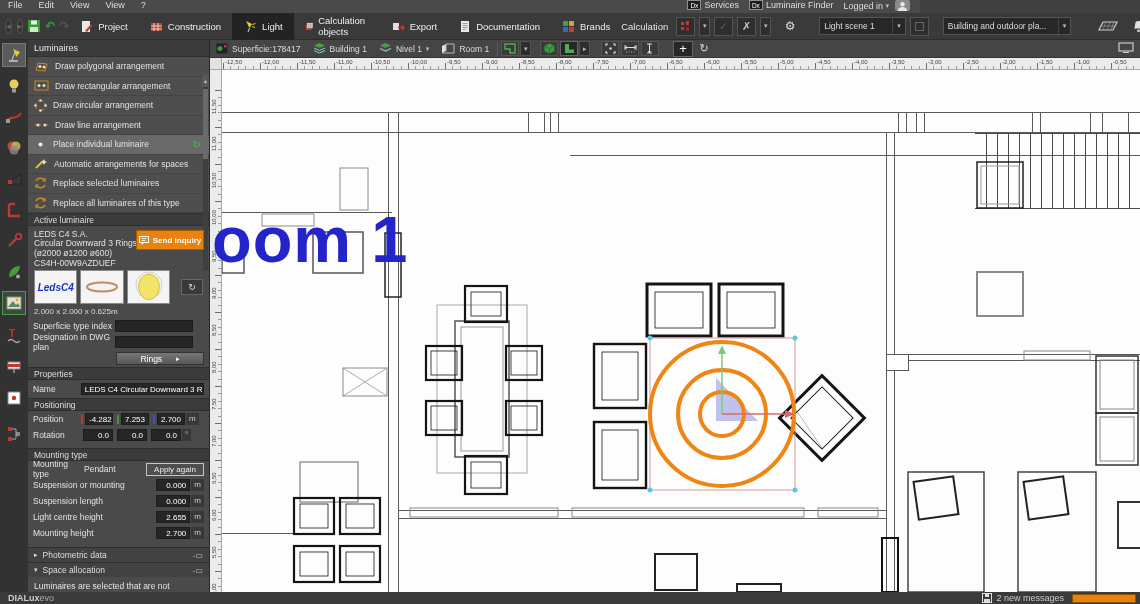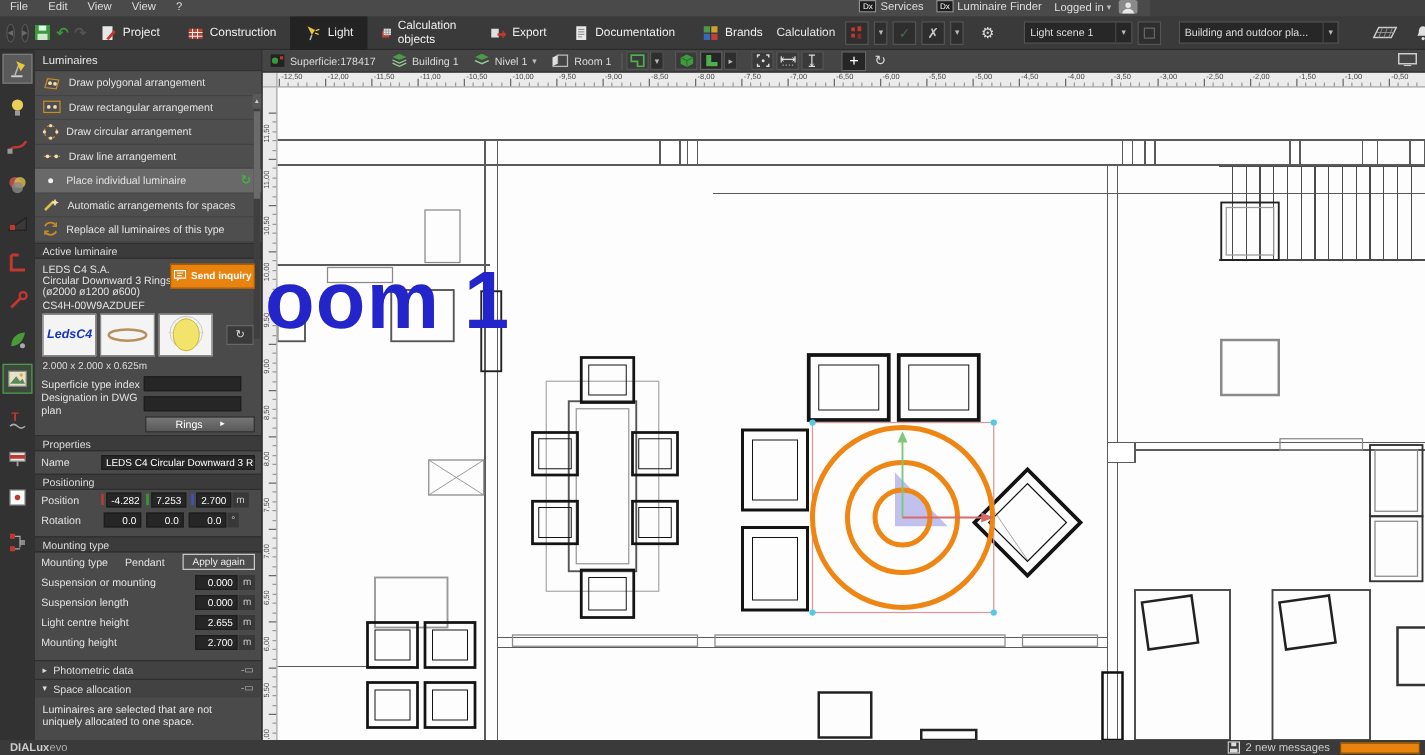--- a/index.html
+++ b/index.html
@@ -65,21 +65,21 @@
   .frow .lab{width:82px}
   .inp{background:#262626;border:1px solid #1d1d1d;color:#fff;height:12px;line-height:11px;padding:0 3px;font-size:8px}
   .num{text-align:right}
   .unit{background:#383838;color:#ccc;height:12px;line-height:12px;padding:0 3px;font-size:8px;margin-left:1px}
   .selbtn{margin:2px 5px 2px auto;width:88px;height:13px;background:linear-gradient(#777,#585858);border:1px solid #333;
           color:#fff;font-size:8.5px;display:flex;align-items:center;justify-content:center;gap:14px}
   .cbar{width:2px;height:9px;display:inline-block;margin:0 2px 0 4px}
   .mrow{display:flex;align-items:center;height:16px;padding:0 5px}
   .mrow .lab{flex:1}
   .applybtn{width:58px;height:13px;border:1px solid #c6c6c6;background:#4e4e4e;color:#eee;font-size:8px;
-            display:flex;align-items:center;justify-content:center;margin-left:4px}
+            display:flex;align-items:center;justify-content:center;margin-left:20px}
   .colrow{display:flex;align-items:center;height:15px;background:#424242;border-top:1px solid #2e2e2e;padding:0 6px;color:#ddd}
   .colrow .pin{margin-left:auto;color:#bbb;font-size:8px}
   .warn{padding:4px 6px;font-size:8.5px;line-height:10px;color:#e6e6e6}
   
   .canvas{position:absolute;left:210px;top:58px;width:930px;height:534px;background:#fdfdfd;overflow:hidden;z-index:10}
   .hr{position:absolute;left:12px;top:0;width:918px;height:12px;background:#ebebeb;border-bottom:1px solid #a8a8a8;z-index:12}
   .vr{position:absolute;left:0;top:12px;width:12px;height:522px;background:#ebebeb;border-right:1px solid #a8a8a8;z-index:12}
   .corner{position:absolute;left:0;top:0;width:12px;height:12px;background:#e2e2e2;border-right:1px solid #a8a8a8;border-bottom:1px solid #a8a8a8;z-index:13}
   .hr .tick{position:absolute;bottom:0;width:1px;height:3px;background:#9a9a9a}
   .hr .tick.major{height:6px;background:#6a6a6a}
@@ -478,20 +478,29 @@
           </svg>
         <span class="tlabel">Place individual luminaire</span>
         <span class="refresh">↻</span>
       </div>
       <div class="tool">
         <svg width="14" height="12" viewBox="0 0 14 12">
             <path d="M2,10 L9,3" stroke="#d8c04a" stroke-width="2"></path>
             <path d="M10,1 l1,2 2,1 -2,1 -1,2 -1,-2 -2,-1 2,-1 z" fill="#f0e0b0"></path>
           </svg>
         <span class="tlabel">Automatic arrangements for spaces</span>
+      </div>
+      <div class="tool">
+        <svg width="13" height="12" viewBox="0 0 13 12">
+            <path d="M2,4 A5,5 0 0 1 11,4" fill="none" stroke="#c78a28" stroke-width="1.4"></path>
+            <path d="M11,8 A5,5 0 0 1 2,8" fill="none" stroke="#c78a28" stroke-width="1.4"></path>
+            <path d="M11,1 v3 h-3" fill="none" stroke="#c78a28" stroke-width="1.2"></path>
+            <path d="M2,11 v-3 h3" fill="none" stroke="#c78a28" stroke-width="1.2"></path>
+          </svg>
+        <span class="tlabel">Replace selected luminaires</span>
       </div>
       <div class="tool">
         <svg width="13" height="12" viewBox="0 0 13 12">
             <path d="M2,4 A5,5 0 0 1 11,4" fill="none" stroke="#c78a28" stroke-width="1.4"></path>
             <path d="M11,8 A5,5 0 0 1 2,8" fill="none" stroke="#c78a28" stroke-width="1.4"></path>
             <path d="M11,1 v3 h-3" fill="none" stroke="#c78a28" stroke-width="1.2"></path>
             <path d="M2,11 v-3 h3" fill="none" stroke="#c78a28" stroke-width="1.2"></path>
           </svg>
         <span class="tlabel">Replace all luminaires of this type</span>
       </div>

